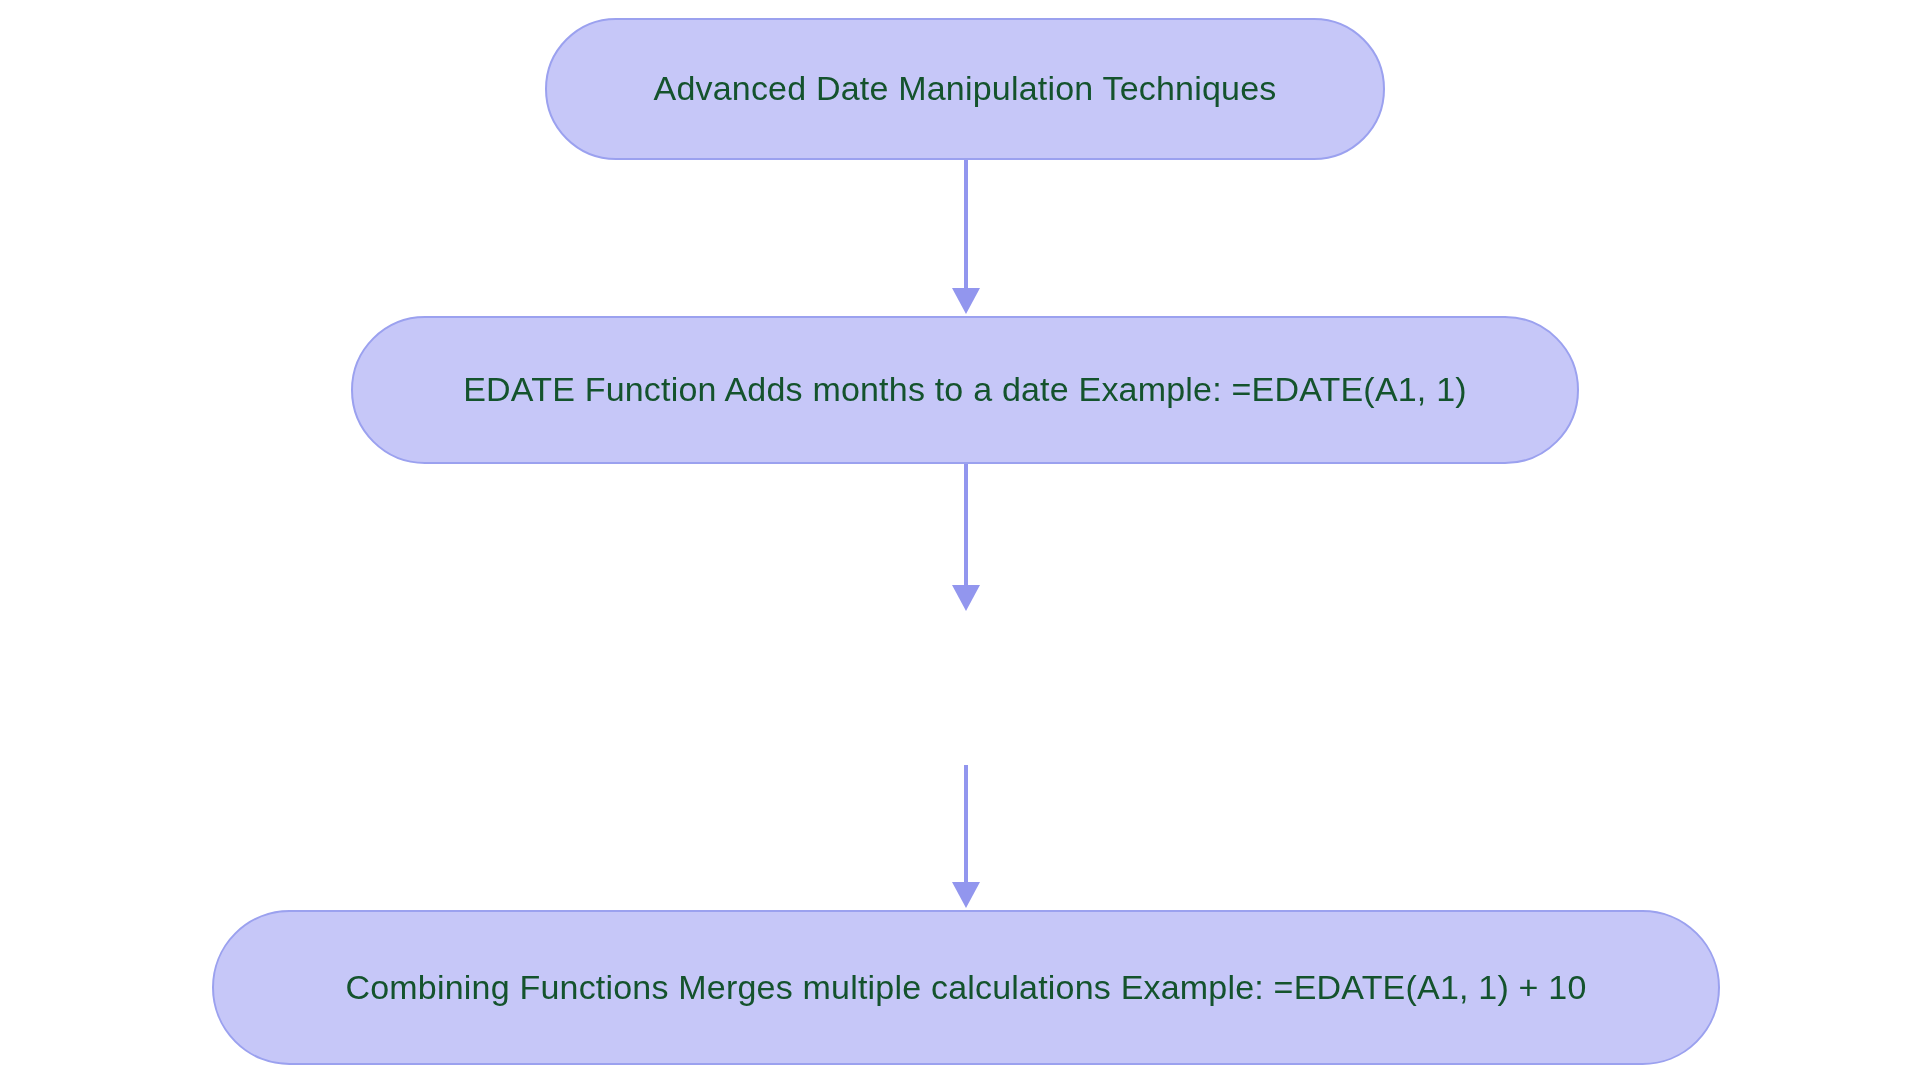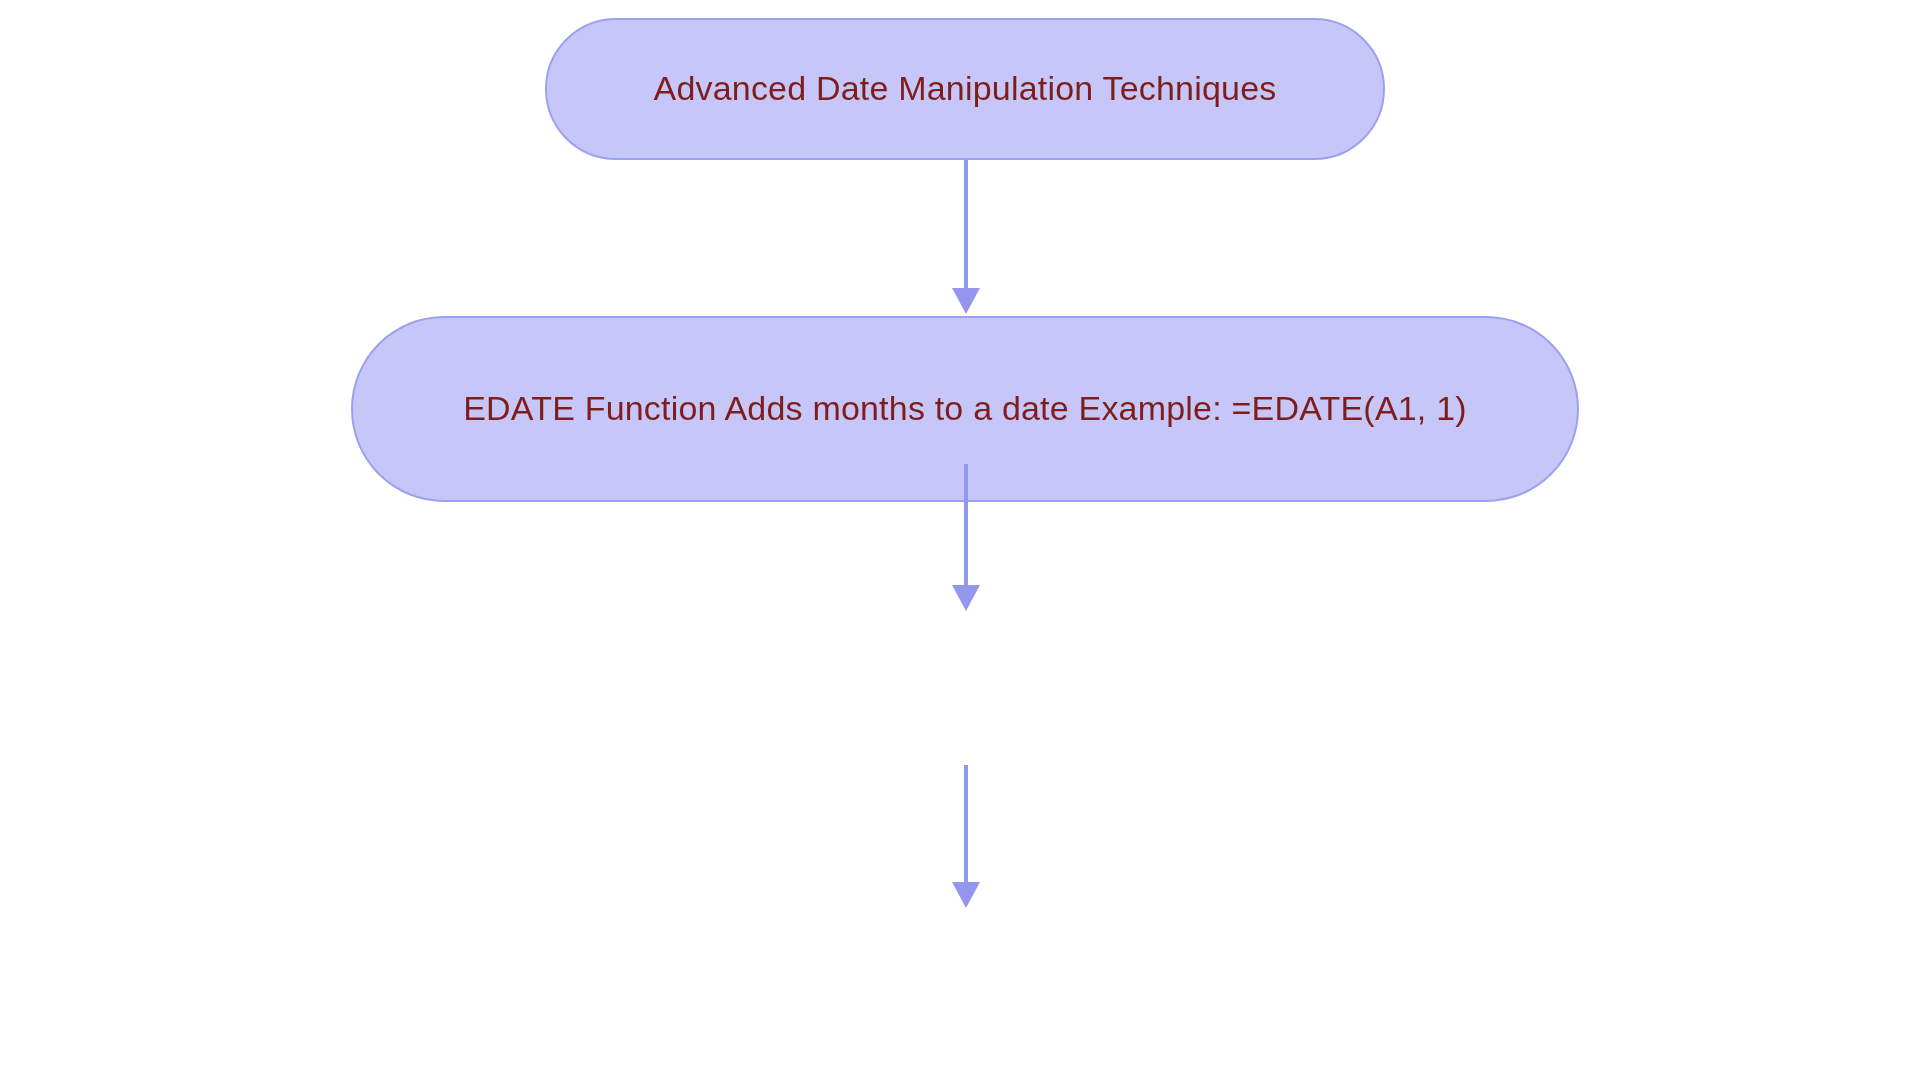--- a/index.html
+++ b/index.html
@@ -24,38 +24,38 @@
 
   .flow-node {
     position: absolute;
     box-sizing: border-box;
     display: flex;
     align-items: center;
     justify-content: center;
     background: #c6c7f8;
     border: 2px solid #9ba1ef;
     border-radius: 999px;
-    color: #7f1d1d;
+    color: #14532d;
     font-size: 34px;
     font-weight: 400;
     letter-spacing: 0.2px;
     line-height: 1.15;
     text-align: center;
     padding: 0 46px;
     white-space: nowrap;
     font-family: "Liberation Sans", sans-serif;
   }
 
   .node-label {
     display: block;
   }
 
   
   #node-0 { left: 545px;  top: 18px;   width: 840px;  height: 142px; }
-  #node-1 { left: 351px;  top: 316px;  width: 1228px; height: 186px; }
+  #node-1 { left: 351px;  top: 316px;  width: 1228px; height: 148px; }
   #node-2 { left: 226px;  top: 613px;  width: 1478px; height: 152px; }
   #node-3 { left: 212px;  top: 910px;  width: 1508px; height: 155px; }
 
   
   .flow-edge {
     position: absolute;
     left: 950px;
     width: 32px;
   }
   .edge-line {
@@ -109,14 +109,17 @@
     <div class="edge-line"></div>
     <div class="edge-head"></div>
   </div>
 
 
   <div class="flow-edge" id="edge-2">
     <div class="edge-line"></div>
     <div class="edge-head"></div>
   </div>
 
+  <div class="flow-node" id="node-3">
+    <span class="node-label">Combining Functions Merges multiple calculations Example: =EDATE(A1, 1) + 10</span>
+  </div>
 
 </div>
 
 </body></html>

